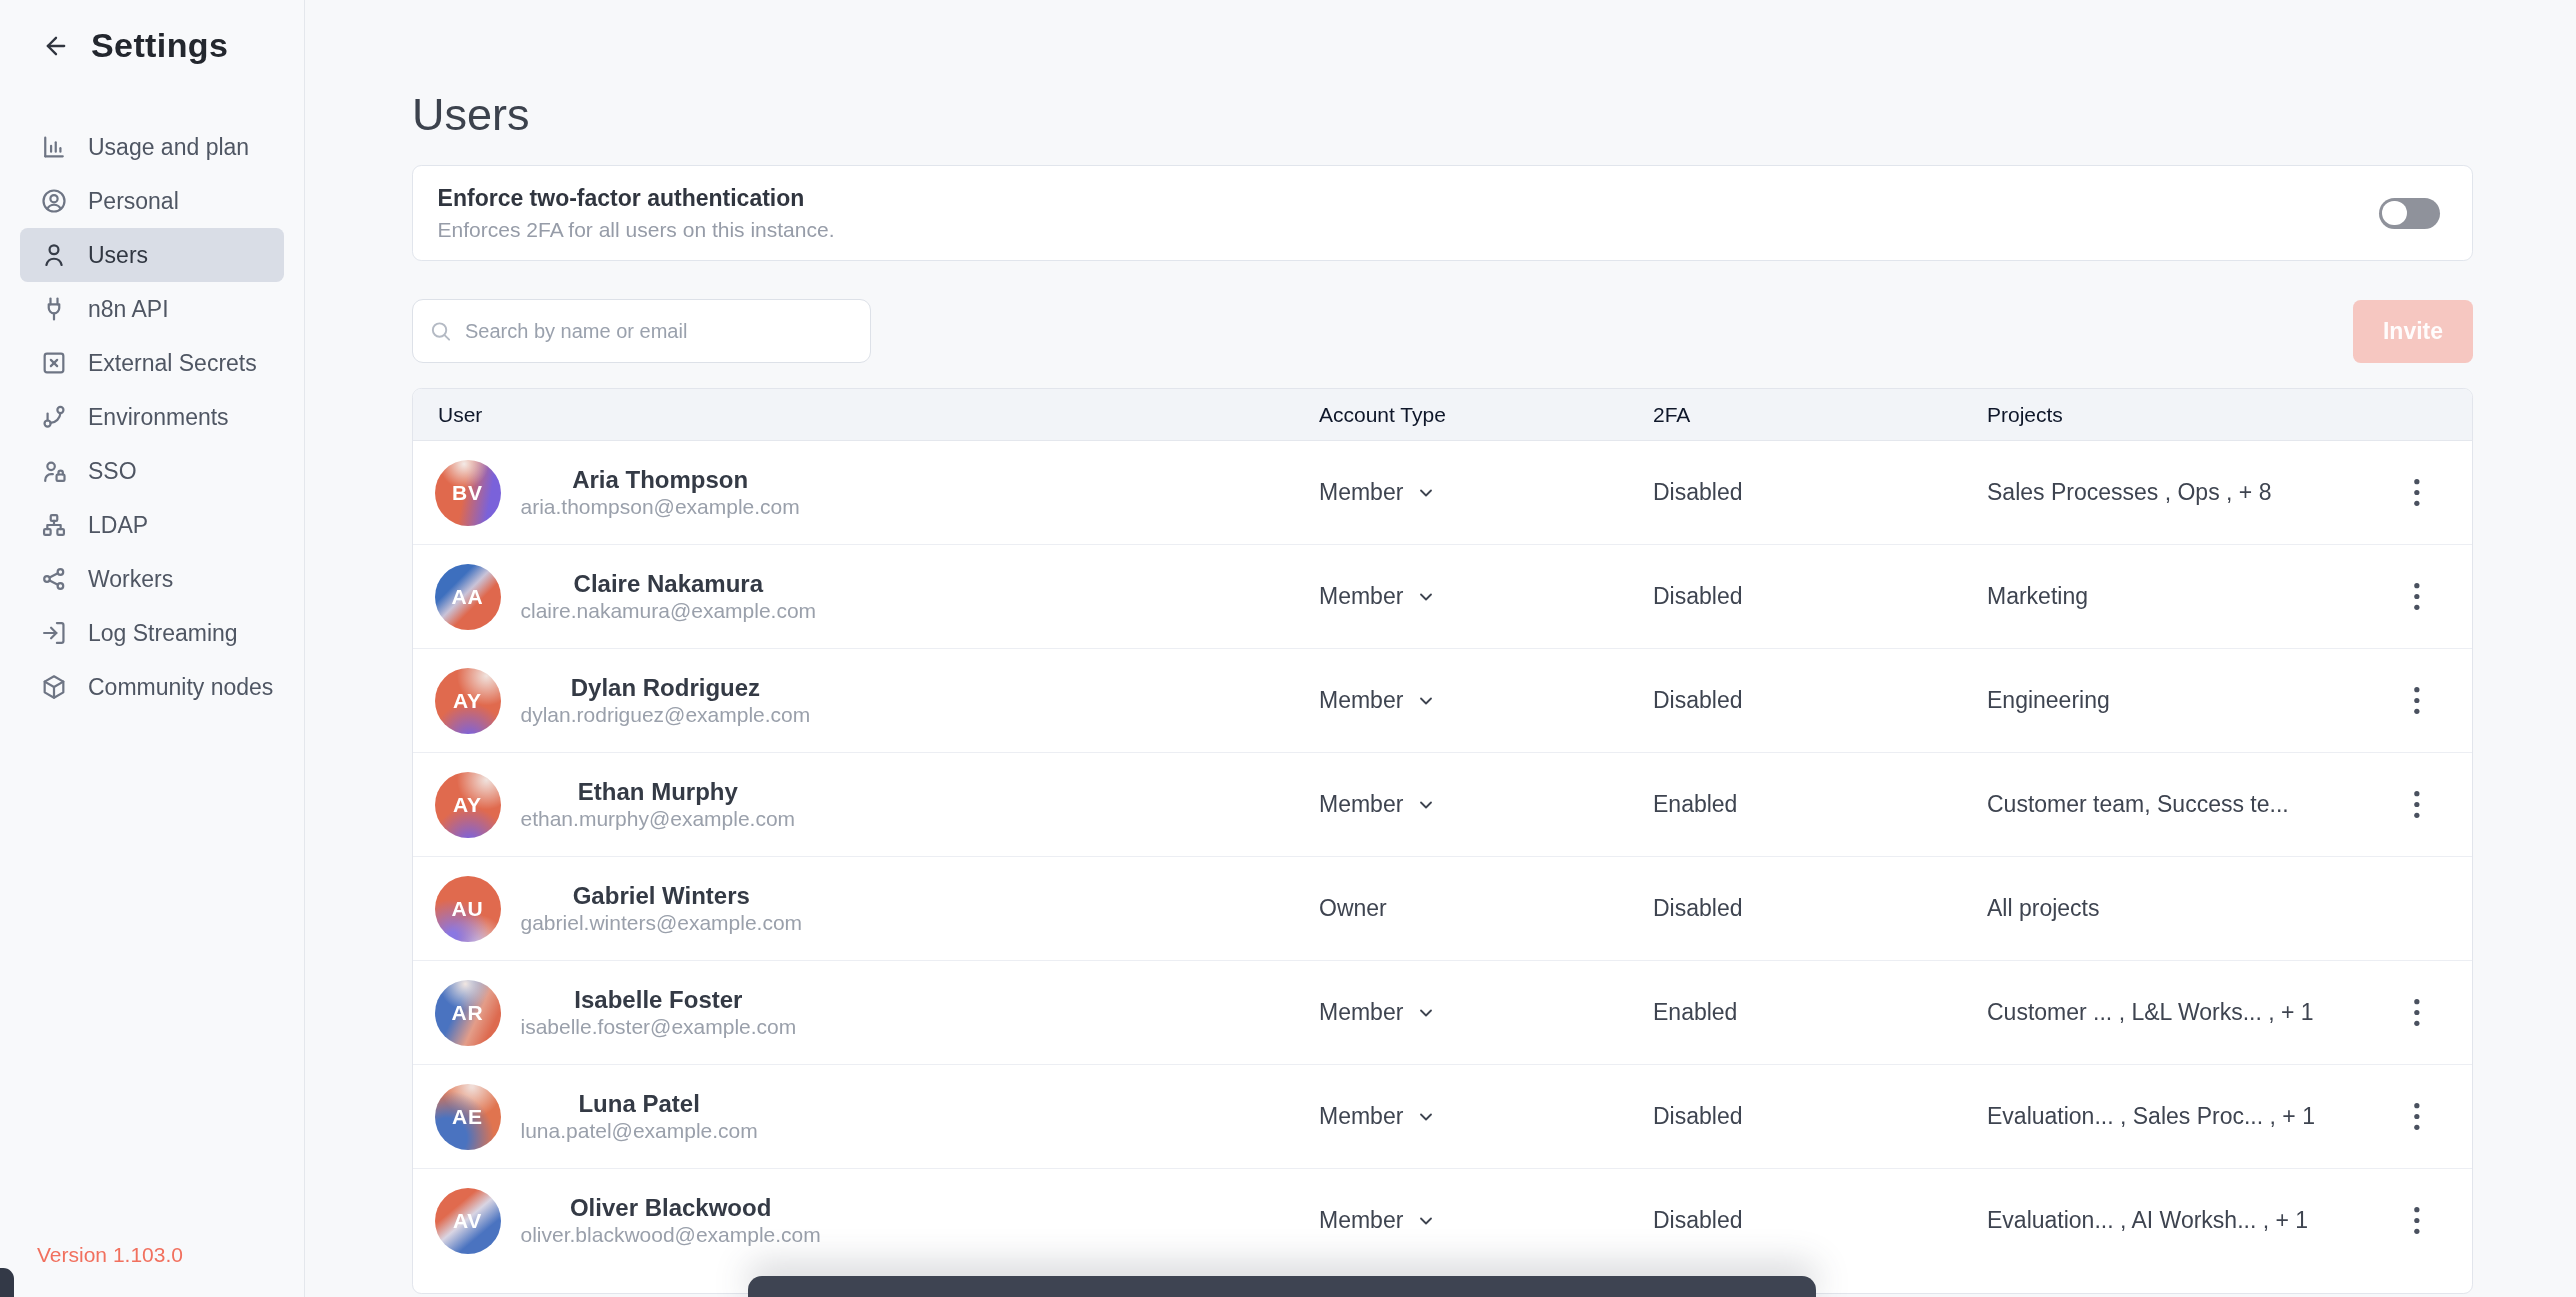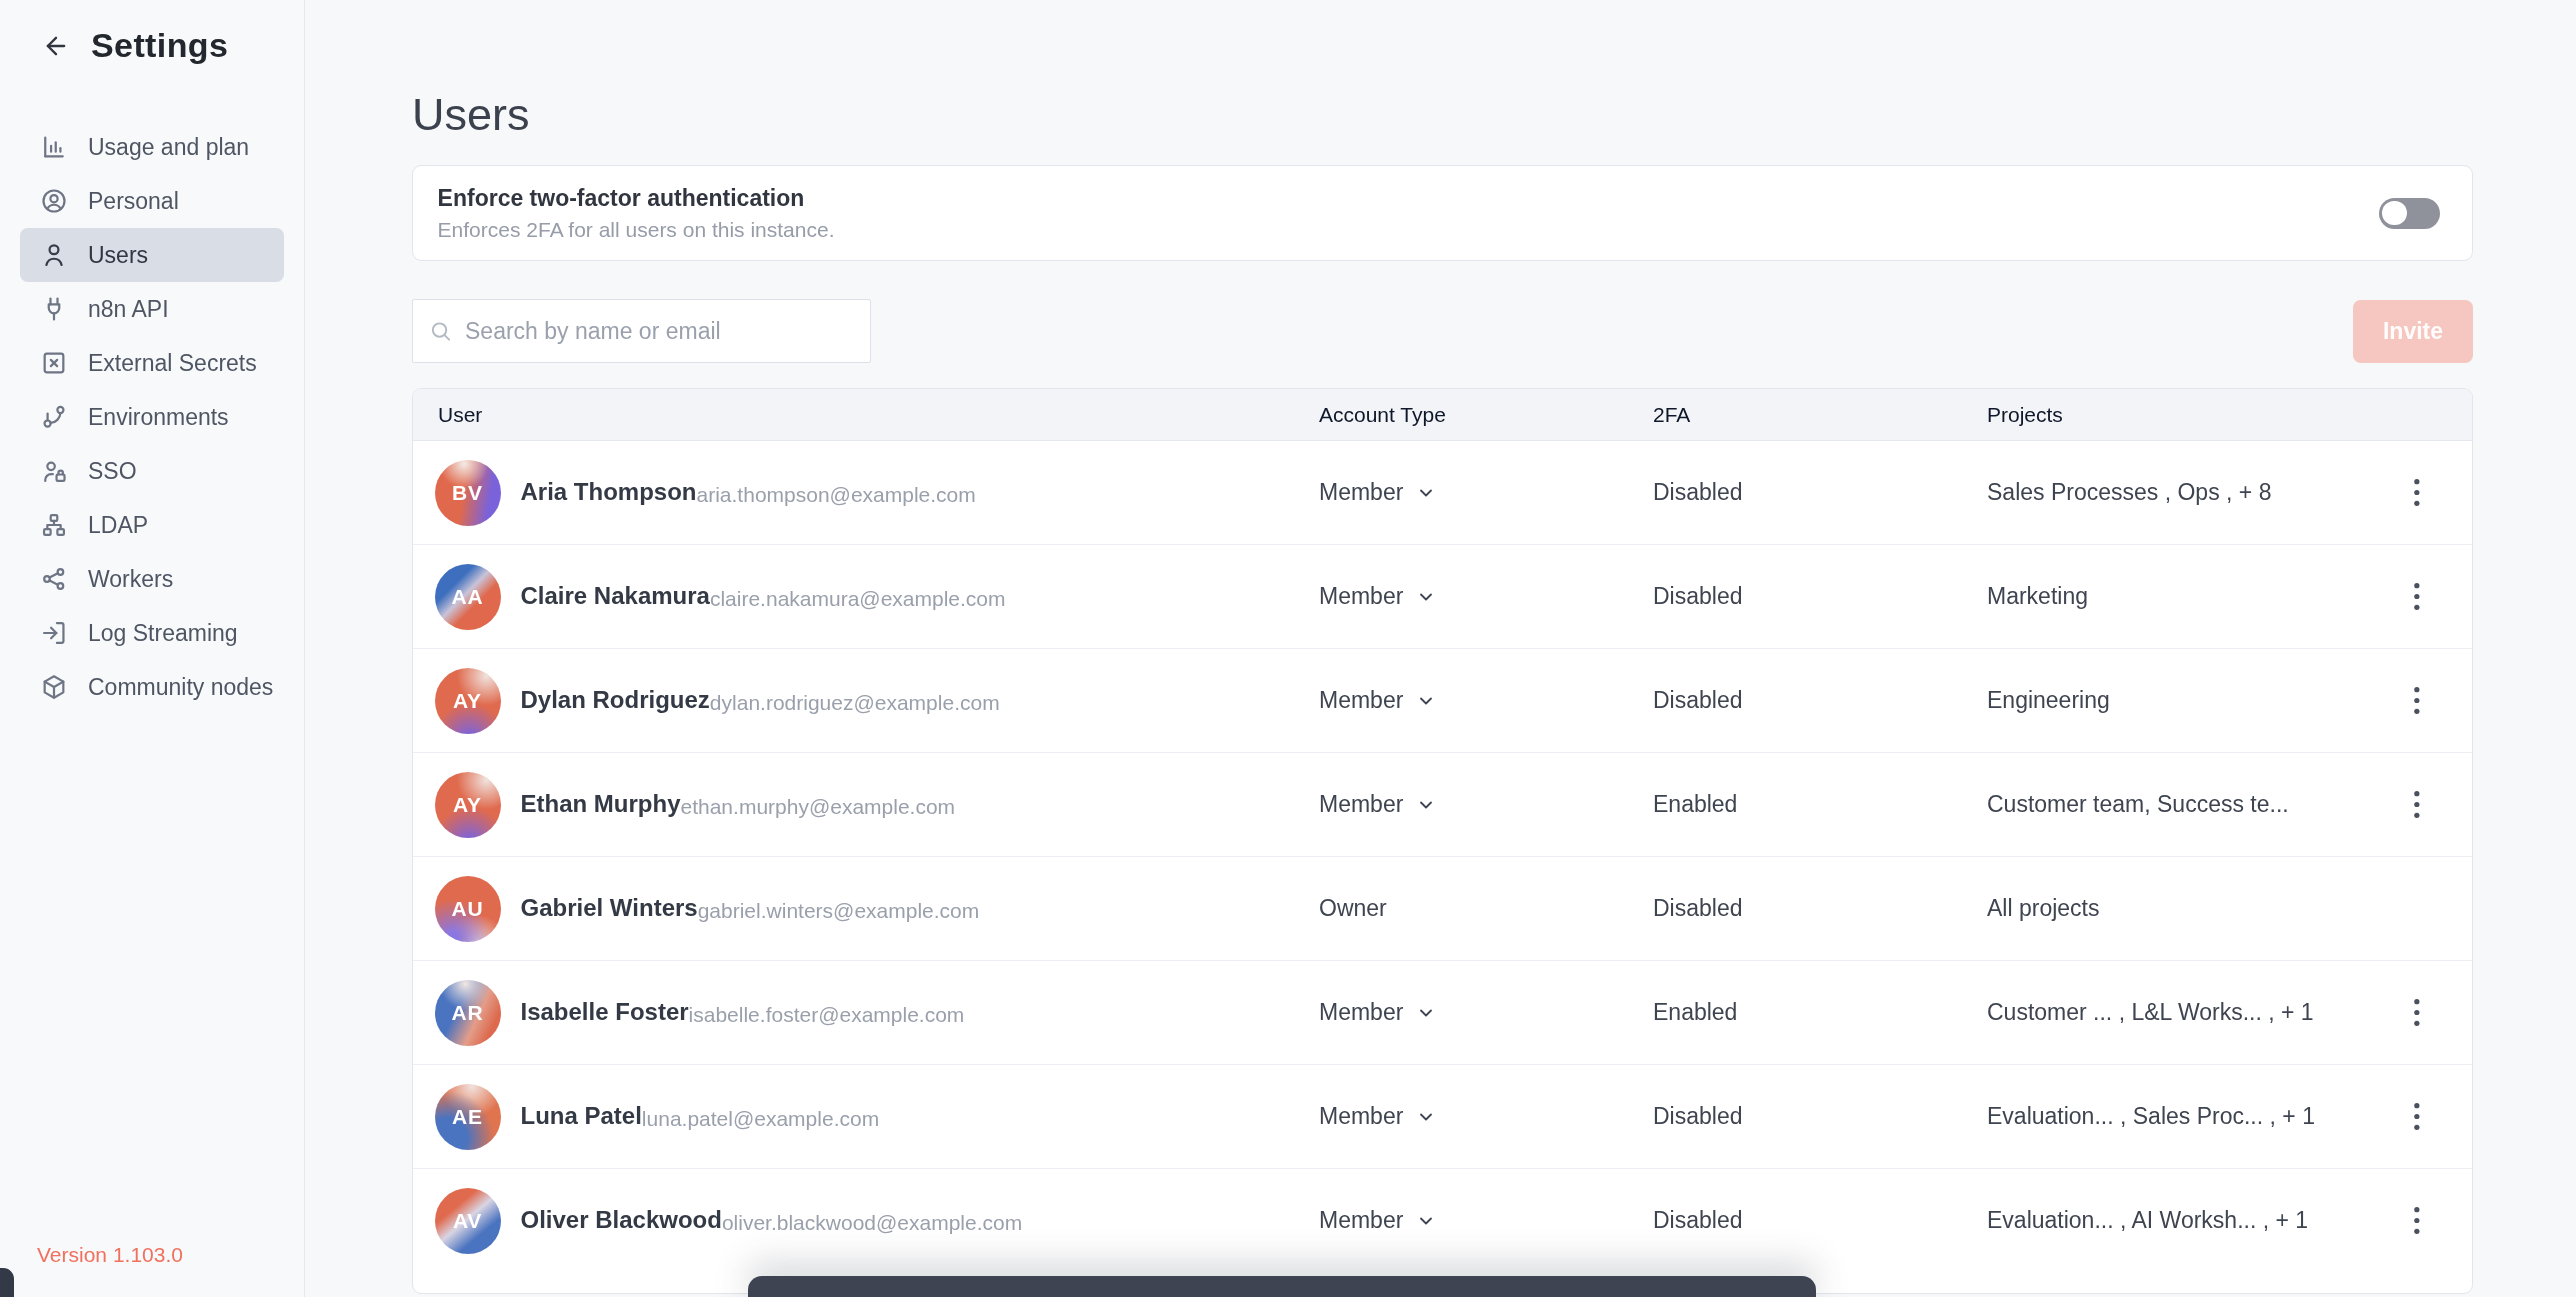--- a/index.html
+++ b/index.html
@@ -32,41 +32,41 @@
   .card{margin-top:24px;height:96px;background:#ffffff;border:0.8px solid #e1e5ec;border-radius:9.2px;
         box-sizing:border-box;display:flex;align-items:center;justify-content:space-between;padding:0 32px 0 24.6px;}
   .card-title{font-size:23px;font-weight:700;color:#30353f;line-height:1;}
   .card-desc{font-size:21px;color:#969ca8;margin-top:9.2px;line-height:1;}
   .toggle{position:relative;width:61px;height:31px;border-radius:15.4px;background:#8f929b;cursor:pointer;flex:none;}
   .toggle .knob{position:absolute;left:3.1px;top:3.1px;width:24.6px;height:24.6px;border-radius:50%;background:#ffffff;}
 
   .controls{margin-top:38px;height:64px;display:flex;align-items:center;justify-content:space-between;}
   .search-wrap{position:relative;width:459px;height:64px;}
   .search-wrap .mag{position:absolute;left:17px;top:50%;transform:translateY(-50%);color:#b4bac4;width:23px;height:23px;}
-  .search-input{width:100%;height:100%;box-sizing:border-box;border:0.8px solid #dde1e8;border-radius:2px;
-                background:#fff;padding:0 15.4px 0 52px;font-size:23px;color:#0369a1;outline:none;
+  .search-input{width:100%;height:100%;box-sizing:border-box;border:0.8px solid #dde1e8;border-radius:11px;
+                background:#fff;padding:0 15.4px 0 52px;font-size:20px;color:#0369a1;outline:none;
                 font-family:inherit;}
   .search-input::placeholder{color:#9aa1ad;}
   .invite-btn{width:120px;height:63px;border:none;border-radius:7.7px;background:#f6c7c1;
               color:rgba(255,255,255,.95);font-size:23px;font-family:inherit;cursor:not-allowed;font-weight:bold;}
 
   
   .table{margin-top:25px;background:#fff;border:0.8px solid #e2e5ec;border-radius:9.2px;
          overflow:hidden;height:906px;box-sizing:border-box;}
   .thead,.trow{display:grid;grid-template-columns:906px 334px 334px 1fr 74px;align-items:center;}
   .thead{height:51px;background:#f2f4f8;border-bottom:0.8px solid #e4e7ed;}
   .th{font-size:21px;color:#0f172a;}
   .th.user{padding-left:25px;}
   .trow{height:103px;border-top:0.8px solid #eceef3;}
   .trow:first-of-type{border-top:none;}
   .cell{font-size:23px;color:#3e4450;}
   .cell.user{display:flex;align-items:center;gap:20px;padding-left:21.5px;}
   .avatar{width:66px;height:66px;border-radius:50%;flex:none;display:flex;align-items:center;justify-content:center;}
   .init{font-size:21px;font-weight:700;color:#fff;letter-spacing:0.8px;font-style:normal;}
-  .uinfo{display:flex;}
+  .uinfo{display:flex;flex-direction:column;align-items:center;}
   .uname{font-size:24px;font-weight:600;color:#343a45;line-height:1;}
   .uemail{font-size:21px;color:#9aa0ab;margin-top:4px;line-height:1;}
   .acct-btn{display:inline-flex;align-items:center;gap:12.3px;cursor:pointer;color:#3e4450;}
   .chevron{width:20px;height:20px;color:#3e4450;}
   .kebab{width:37px;height:46px;display:flex;align-items:center;justify-content:center;cursor:pointer;color:#4a515f;}
   .kebab svg{width:7.7px;height:31px;}
 
   
   .g0{background:radial-gradient(circle at 44% 6%,#f3ebe7 0%,rgba(243,235,231,0) 34%),linear-gradient(100deg,#e0694d 44%,#7a62da 80%);}
   .g1{background:linear-gradient(135deg,#3d6fbe 30%,#c9c3d8 46%,#df684d 62%);}

